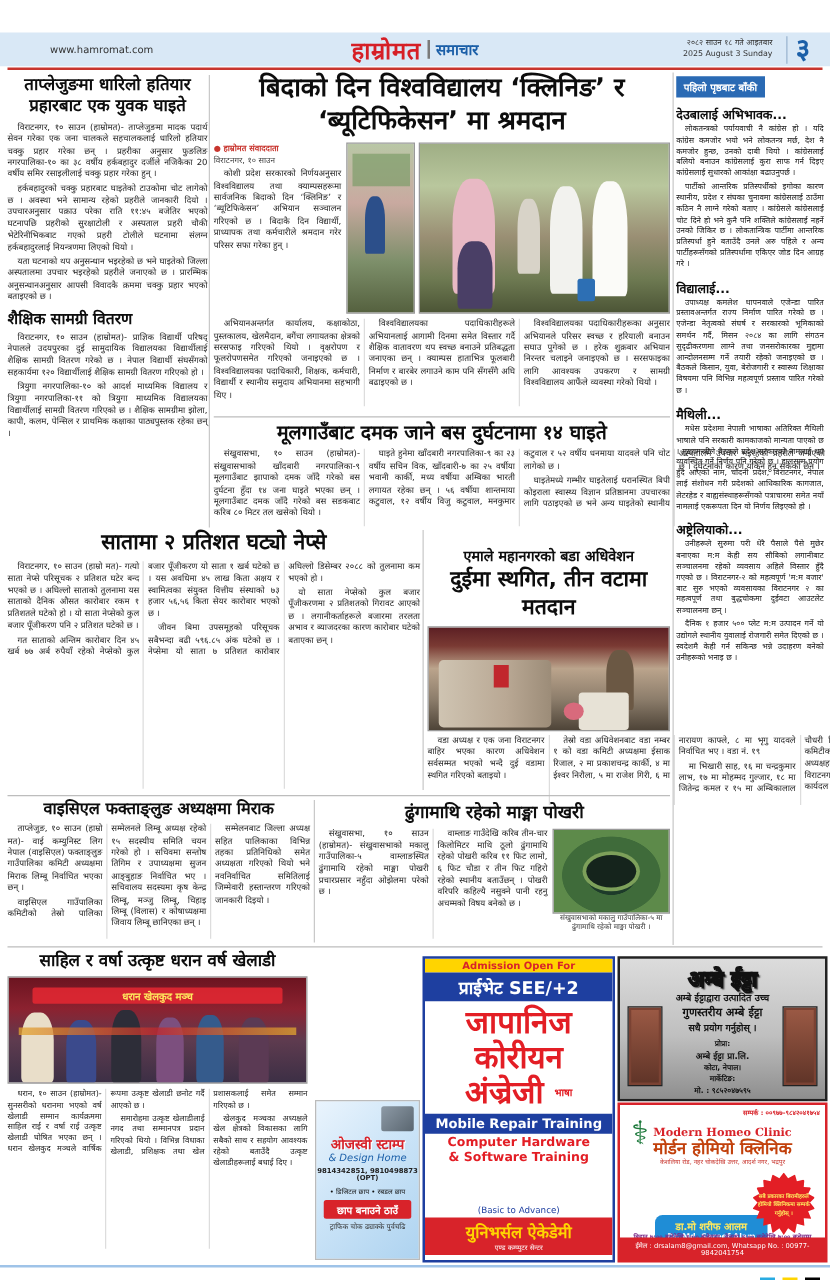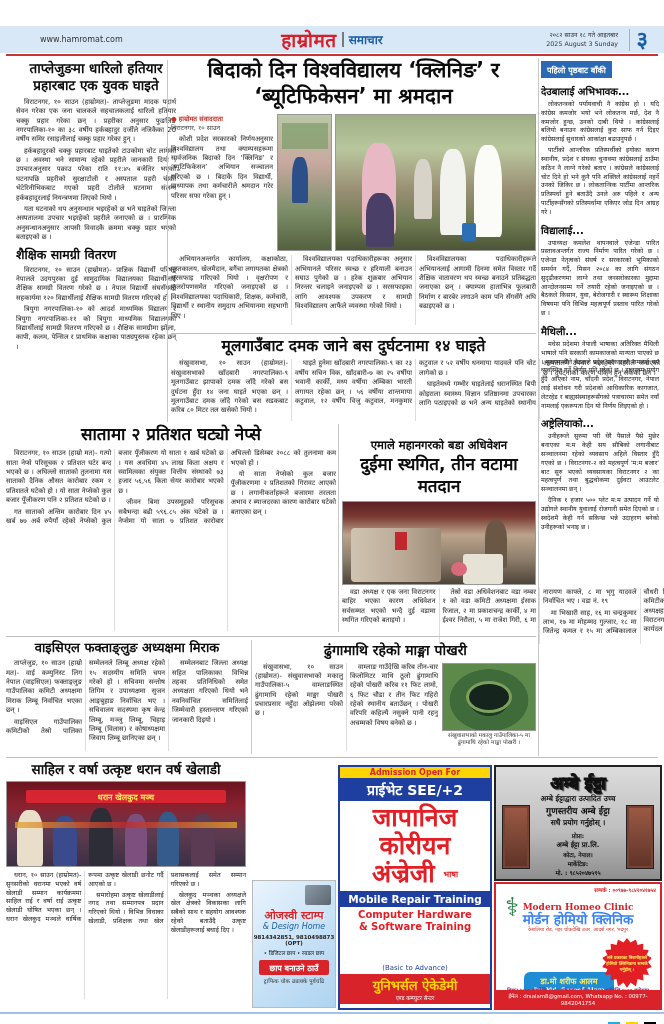--- a/index.html
+++ b/index.html
@@ -66,21 +66,21 @@
   .brick{background:linear-gradient(180deg,#dcdcdc 0%,#bfbfbf 55%,#8e8e8e 100%);border:2px solid #222;}
   .brick-title{font-size:17px;font-weight:bold;color:#e9e9e9;text-align:center;margin-top:4px;-webkit-text-stroke:1px #111;text-shadow:1px 1px 0 #111,2px 2px 1px #555;}
   .brick-line{font-size:7.5px;font-weight:bold;color:#111;text-align:center;line-height:1.45;}
   .brick-big{font-size:9px;}
   .brick-side{position:absolute;top:38px;width:26px;height:62px;background:linear-gradient(180deg,#9c5a45,#5e3327);border:1px solid #222;box-shadow:inset 0 0 0 2px #7a4233;}
   .brick-small{font-size:6px;font-weight:bold;color:#111;text-align:center;line-height:1.5;}
   
   .homeo{border:2px solid #d8232a;background:#fff;}
   .homeo-contact{position:absolute;right:4px;top:2px;font-size:5.3px;color:#d8232a;font-weight:bold;}
   .homeo-en{color:#d8232a;font-size:9px;font-weight:bold;text-align:center;margin-top:18px;font-family:"DejaVu Serif","Liberation Serif",serif;}
-  .homeo-np{color:#3b82f6;font-size:13.5px;font-weight:bold;text-align:center;line-height:1.05;}
+  .homeo-np{color:#c2410c;font-size:13.5px;font-weight:bold;text-align:center;line-height:1.05;}
   .homeo-adr{font-size:5px;color:#c8352e;text-align:center;}
   .homeo-doc{position:absolute;left:28px;top:52px;width:86px;background:#1f8dd6;border-radius:6px;color:#fff;text-align:center;padding:3px 2px;margin-top:36px;}
   .homeo-doc .d1{color:#ffe95e;font-weight:bold;font-size:8px;}
   .homeo-doc .d2{font-size:6.3px;font-weight:bold;}
   .homeo-doc .d3{font-size:4.8px;line-height:1.35;}
   .homeo-star{position:absolute;right:8px;top:54px;width:44px;height:44px;background:#e31e25;border-radius:50%;color:#ffe95e;font-size:4.4px;font-weight:bold;text-align:center;display:flex;align-items:center;justify-content:center;padding:3px;clip-path:polygon(50% 0,57% 9%,68% 3%,71% 14%,83% 11%,82% 23%,94% 24%,89% 34%,100% 40%,92% 48%,100% 58%,89% 62%,94% 74%,82% 73%,83% 85%,71% 82%,68% 97%,57% 89%,50% 100%,43% 89%,32% 97%,29% 82%,17% 85%,18% 73%,6% 74%,11% 62%,0 58%,8% 48%,0 40%,11% 34%,6% 24%,18% 23%,17% 11%,29% 14%,32% 3%,43% 9%);}
   .homeo-hours{position:absolute;left:6px;right:6px;top:103px;font-size:5.2px;color:#7a2d8a;text-align:center;line-height:1.4;font-weight:bold;}
   .homeo-foot{position:absolute;left:0;right:0;bottom:0;background:#d8232a;color:#fff;font-size:5.4px;text-align:center;padding:2px 0;}
   .caduceus{position:absolute;left:6px;top:6px;width:20px;height:34px;color:#1f7a3d;font-size:26px;line-height:34px;text-align:center;}
   
@@ -107,21 +107,21 @@
       <span class="mast-sec">समाचार</span>
     </span>
     <span class="dates">
       <span>२०८२ साउन १८ गते आइतबार</span><br>
       <span>2025 August 3 Sunday</span>
     </span>
     <span class="pageno">३</span>
   </div>
   <div class="abs redline"></div>
 
-  <div class="abs" style="left:16px;top:60px;width:160px;">
+  <div class="abs" style="left:6px;top:60px;width:160px;">
     <div class="hl" style="font-size:13.5px;">ताप्लेजुङमा धारिलो हतियार प्रहारबाट एक युवक घाइते</div>
     <div class="body-text" style="margin-top:4px;">
       <p>विराटनगर, १० साउन (हाम्रोमत)- ताप्लेजुङमा मादक पदार्थ सेवन गरेका एक जना चालकले सहचालकलाई धारिलो हतियार चक्कु प्रहार गरेका छन् । प्रहरीका अनुसार फुङलिङ नगरपालिका-१० का ३८ वर्षीय हर्कबहादुर दर्जीले नजिकैका 20 वर्षीय समिर रसाइलीलाई चक्कु प्रहार गरेका हुन् ।</p>
       <p>हर्कबहादुरको चक्कु प्रहारबाट घाइतेको टाउकोमा चोट लागेको छ । अवस्था भने सामान्य रहेको प्रहरीले जानकारी दियो । उपचारअनुसार पक्राउ परेका राति ११:४५ बजेतिर भएको घटनापछि प्रहरीको सुरक्षाटोली र अस्पताल प्रहरी चौकी भेटेरिनीभिकबाट गएको प्रहरी टोलीले घटनामा संलग्न हर्कबहादुरलाई नियन्त्रणमा लिएको थियो ।</p>
       <p>यता घटनाको थप अनुसन्धान भइरहेको छ भने घाइतेको जिल्ला अस्पतालमा उपचार भइरहेको प्रहरीले जनाएको छ । प्रारम्भिक अनुसन्धानअनुसार आपसी विवादकै क्रममा चक्कु प्रहार भएको बताइएको छ ।</p>
       <div class="subhead">शैक्षिक सामग्री वितरण</div>
       <p>विराटनगर, १० साउन (हाम्रोमत)- प्राज्ञिक विद्यार्थी परिषद् नेपालले उदयपुरका दुई सामुदायिक विद्यालयका विद्यार्थीलाई शैक्षिक सामग्री वितरण गरेको छ । नेपाल विद्यार्थी संघसँगको सहकार्यमा १२० विद्यार्थीलाई शैक्षिक सामग्री वितरण गरिएको हो ।</p>
       <p>त्रियुगा नगरपालिका-१० को आदर्श माध्यमिक विद्यालय र त्रियुगा नगरपालिका-११ को त्रियुगा माध्यमिक विद्यालयका विद्यार्थीलाई सामग्री वितरण गरिएको छ । शैक्षिक सामग्रीमा झोला, कापी, कलम, पेन्सिल र प्राथमिक कक्षाका पाठ्यपुस्तक रहेका छन् ।</p>
     </div>
   </div>
@@ -147,22 +147,22 @@
         <div class="fig" style="left:26px;top:28px;width:34px;height:92px;background:#e8b9c4;"></div>
         <div class="fig" style="left:30px;top:78px;width:28px;height:54px;background:#4a3f66;"></div>
         <div class="fig" style="left:104px;top:34px;width:26px;height:86px;background:#f2f2ee;"></div>
         <div class="fig" style="left:138px;top:30px;width:28px;height:92px;background:#fbfbf8;"></div>
         <div class="fig" style="left:78px;top:44px;width:18px;height:60px;background:#d8d3c8;"></div>
         <div style="position:absolute;left:126px;top:108px;width:14px;height:18px;background:#2d6fb4;border-radius:2px;"></div>
       </div>
     </div>
     <div class="body-text cols3" style="margin-top:4px;height:70px;">
       <p>अभियानअन्तर्गत कार्यालय, कक्षाकोठा, पुस्तकालय, खेलमैदान, बगैंचा लगायतका क्षेत्रको सरसफाइ गरिएको थियो । वृक्षरोपण र फूलरोपणसमेत गरिएको जनाइएको छ । विश्वविद्यालयका पदाधिकारी, शिक्षक, कर्मचारी, विद्यार्थी र स्थानीय समुदाय अभियानमा सहभागी थिए ।</p>
+      <p>विश्वविद्यालयका पदाधिकारीहरूले अभियानलाई आगामी दिनमा समेत विस्तार गर्दै शैक्षिक वातावरण थप स्वच्छ बनाउने प्रतिबद्धता जनाएका छन् । क्याम्पस हाताभित्र फूलबारी निर्माण र बारबेर लगाउने काम पनि सँगसँगै अघि बढाइएको छ ।</p>
       <p>विश्वविद्यालयका पदाधिकारीहरूका अनुसार अभियानले परिसर स्वच्छ र हरियाली बनाउन सघाउ पुगेको छ । हरेक शुक्रबार अभियान निरन्तर चलाइने जनाइएको छ । सरसफाइका लागि आवश्यक उपकरण र सामग्री विश्वविद्यालय आफैंले व्यवस्था गरेको थियो ।</p>
-      <p>विश्वविद्यालयका पदाधिकारीहरूले अभियानलाई आगामी दिनमा समेत विस्तार गर्दै शैक्षिक वातावरण थप स्वच्छ बनाउने प्रतिबद्धता जनाएका छन् । क्याम्पस हाताभित्र फूलबारी निर्माण र बारबेर लगाउने काम पनि सँगसँगै अघि बढाइएको छ ।</p>
     </div>
   </div>
   <div class="abs hline" style="left:171px;top:333px;width:365px;"></div>
 
   <div class="abs" style="left:171px;top:337px;width:365px;">
     <div class="hl" style="font-size:15.5px;">मूलगाउँबाट दमक जाने बस दुर्घटनामा १४ घाइते</div>
     <div class="body-text cols3" style="margin-top:3px;height:62px;">
       <p>संखुवासभा, १० साउन (हाम्रोमत)- संखुवासभाको खाँदबारी नगरपालिका-९ मूलगाउँबाट झापाको दमक जाँदै गरेको बस दुर्घटना हुँदा १४ जना घाइते भएका छन् । मूलगाउँबाट दमक जाँदै गरेको बस सडकबाट करिब ८० मिटर तल खसेको थियो ।</p>
       <p>घाइते हुनेमा खाँदबारी नगरपालिका-९ का २३ वर्षीय सचिन विक, खाँदबारी-७ का २५ वर्षीया भवानी कार्की, मध्य वर्षीया अम्बिका भारती लगायत रहेका छन् । ५६ वर्षीया शान्तमाया कटुवाल, १२ वर्षीय विजु कटुवाल, मनकुमार कटुवाल र ५२ वर्षीय धनमाया यादवले पनि चोट लागेको छ ।</p>
       <p>घाइतेमध्ये गम्भीर घाइतेलाई धरानस्थित बिपी कोइराला स्वास्थ्य विज्ञान प्रतिष्ठानमा उपचारका लागि पठाइएको छ भने अन्य घाइतेको स्थानीय अस्पतालमै उपचार भइरहेको प्रहरीले जनाएको छ । दुर्घटनाको कारण यकिन हुन सकेको छैन ।</p>

